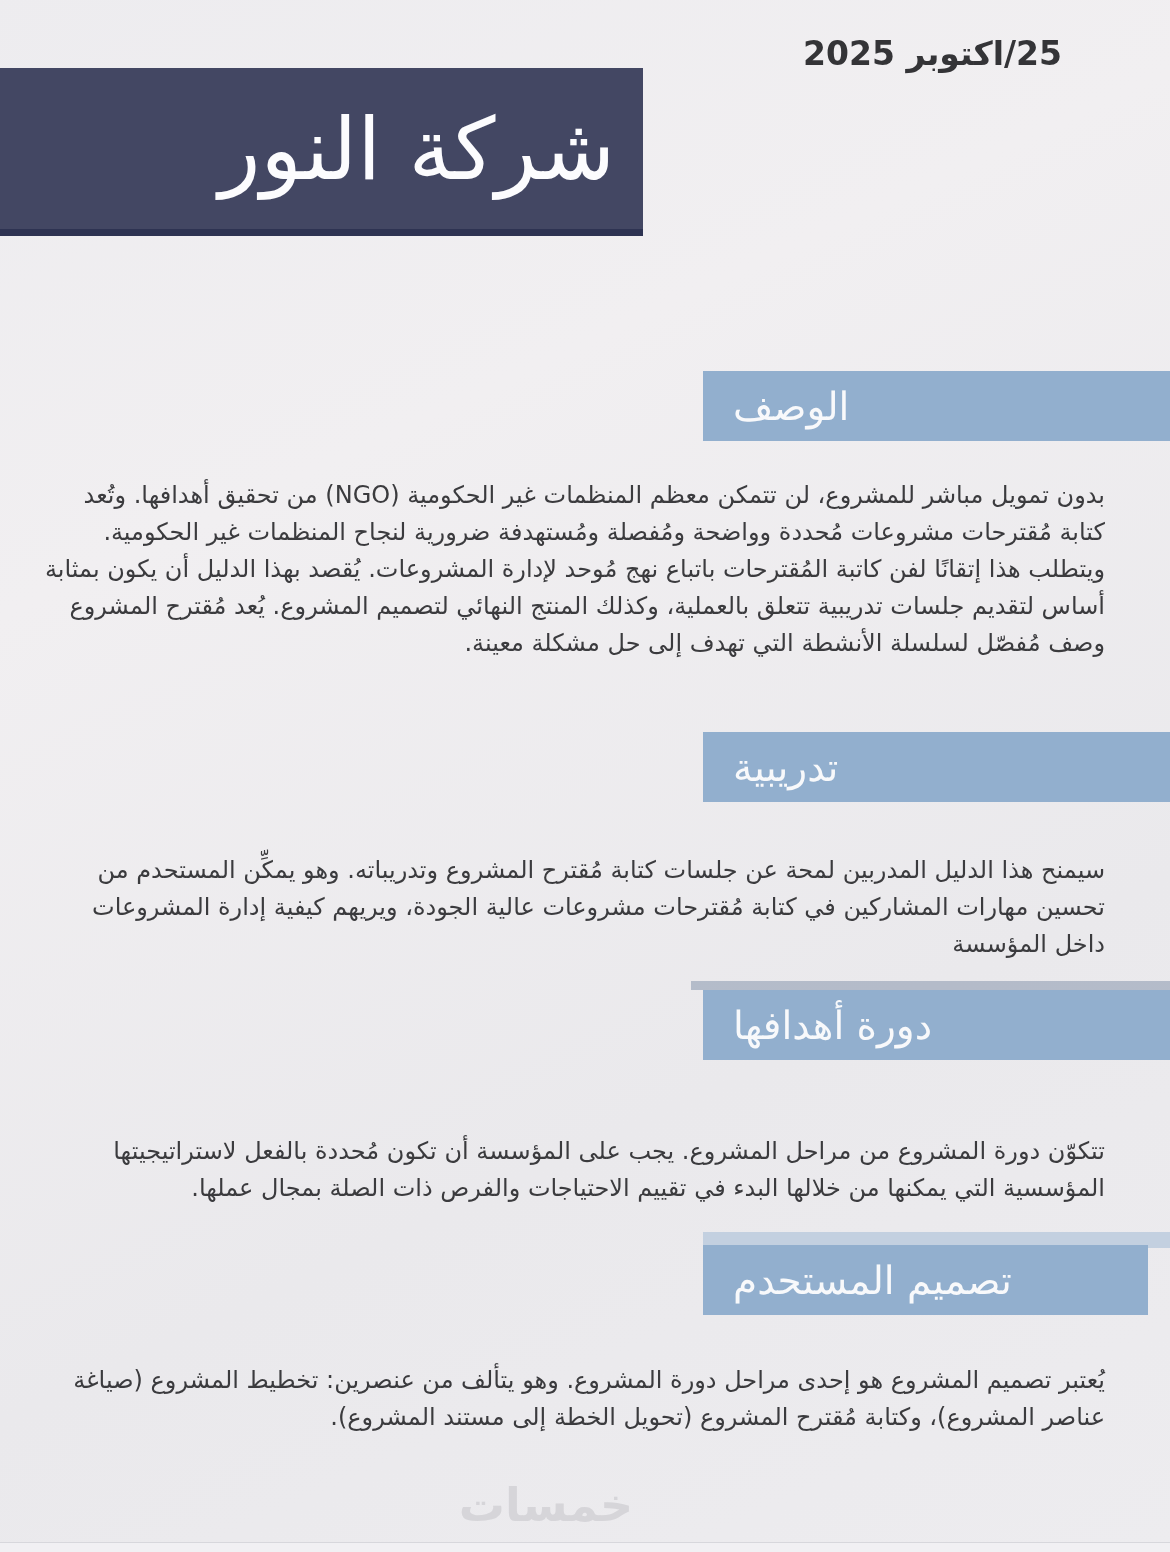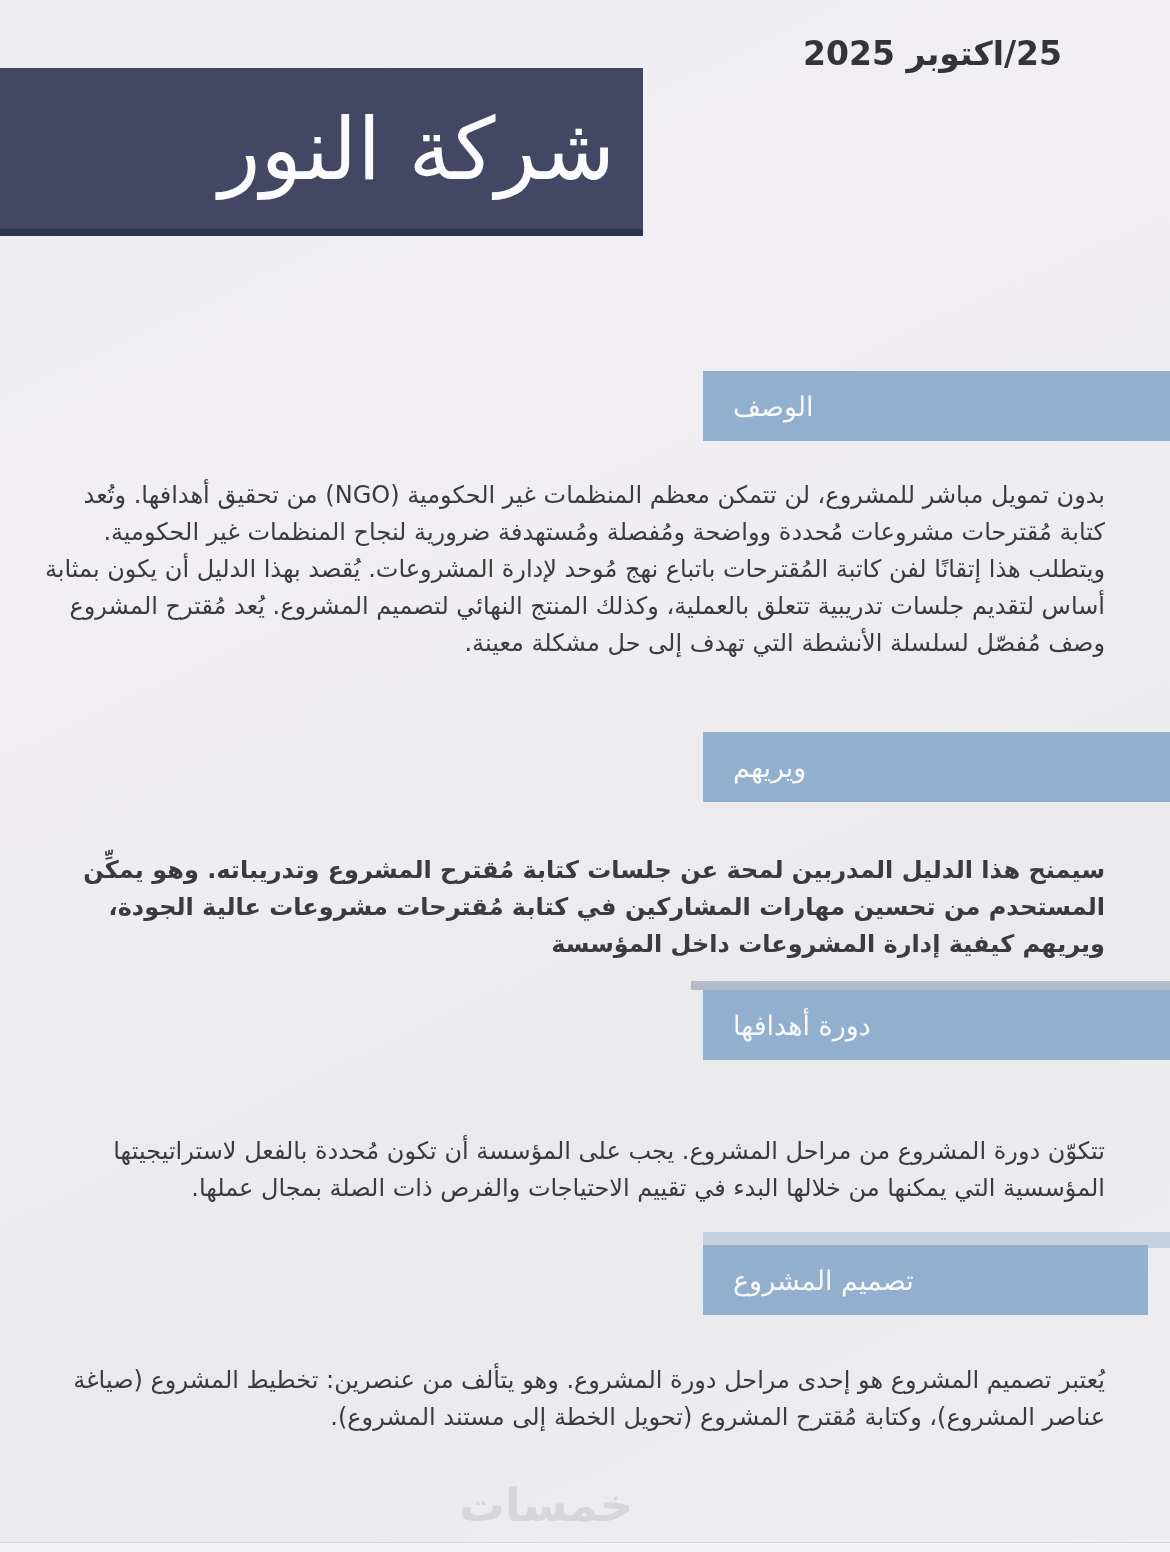--- a/index.html
+++ b/index.html
@@ -83,21 +83,21 @@
     display: flex;
     align-items: center;
     box-sizing: border-box;
     padding-left: 30px;
     direction: rtl;
   }
   .bar .bar-label {
     position: absolute;
     left: 30px;
     color: #f8f9fb;
-    font-size: 27px;
+    font-size: 39px;
     font-weight: 300;
     white-space: nowrap;
   }
   .bar.short {
     right: 22px;
   }
   .bar-halo {
     position: absolute;
     top: -13px;
     left: 742px;
@@ -119,21 +119,21 @@
     left: 75px;
     right: 65px;
     direction: rtl;
     text-align: right;
     color: #3b3b3e;
     font-size: 24px;
     line-height: 37px;
     font-weight: 500;
   }
   .s1 .body-text { top: 106px; }
-  .s2 .body-text { top: 120px; font-weight: bold; }
+  .s2 .body-text { top: 120px; }
   .s3 .body-text { top: 107px; margin-top: 36px; }
   .s4 .body-text { top: 117px; }
 
   
   .watermark {
     position: absolute;
     top: 1478px;
     left: 0;
     width: 1170px;
     text-align: center;
@@ -168,37 +168,37 @@
 
   <div class="section s1" style="top:371px;">
     <div class="bar">
       <span class="bar-label">الوصف</span>
     </div>
     <div class="body-text">بدون تمويل مباشر للمشروع، لن تتمكن معظم المنظمات غير الحكومية (NGO) من تحقيق أهدافها. وتُعد كتابة مُقترحات مشروعات مُحددة وواضحة ومُفصلة ومُستهدفة ضرورية لنجاح المنظمات غير الحكومية. ويتطلب هذا إتقانًا لفن كاتبة المُقترحات باتباع نهج مُوحد لإدارة المشروعات. يُقصد بهذا الدليل أن يكون بمثابة أساس لتقديم جلسات تدريبية تتعلق بالعملية، وكذلك المنتج النهائي لتصميم المشروع. يُعد مُقترح المشروع وصف مُفصّل لسلسلة الأنشطة التي تهدف إلى حل مشكلة معينة.</div>
   </div>
 
   <div class="section s2" style="top:732px;">
     <div class="bar">
-      <span class="bar-label">ويريهم</span>
+      <span class="bar-label">تدريبية</span>
     </div>
     <div class="body-text">سيمنح هذا الدليل المدربين لمحة عن جلسات كتابة مُقترح المشروع وتدريباته. وهو يمكِّن المستحدم من تحسين مهارات المشاركين في كتابة مُقترحات مشروعات عالية الجودة، ويريهم كيفية إدارة المشروعات داخل المؤسسة</div>
   </div>
 
   <div class="section s3" style="top:990px;">
     <div class="bar-shadow-top"></div>
     <div class="bar">
       <span class="bar-label">دورة أهدافها</span>
     </div>
     <div class="body-text">تتكوّن دورة المشروع من مراحل المشروع. يجب على المؤسسة أن تكون مُحددة بالفعل لاستراتيجيتها المؤسسية التي يمكنها من خلالها البدء في تقييم الاحتياجات والفرص ذات الصلة بمجال عملها.</div>
   </div>
 
   <div class="section s4" style="top:1245px;">
     <div class="bar-halo"></div>
     <div class="bar short">
-      <span class="bar-label">تصميم المشروع</span>
+      <span class="bar-label">تصميم المستحدم</span>
     </div>
     <div class="body-text">يُعتبر تصميم المشروع هو إحدى مراحل دورة المشروع. وهو يتألف من عنصرين: تخطيط المشروع (صياغة عناصر المشروع)، وكتابة مُقترح المشروع (تحويل الخطة إلى مستند المشروع).</div>
   </div>
 
   <div class="watermark">خمسات</div>
 
   <div class="bottom-edge"></div>
 
 </div>
 

